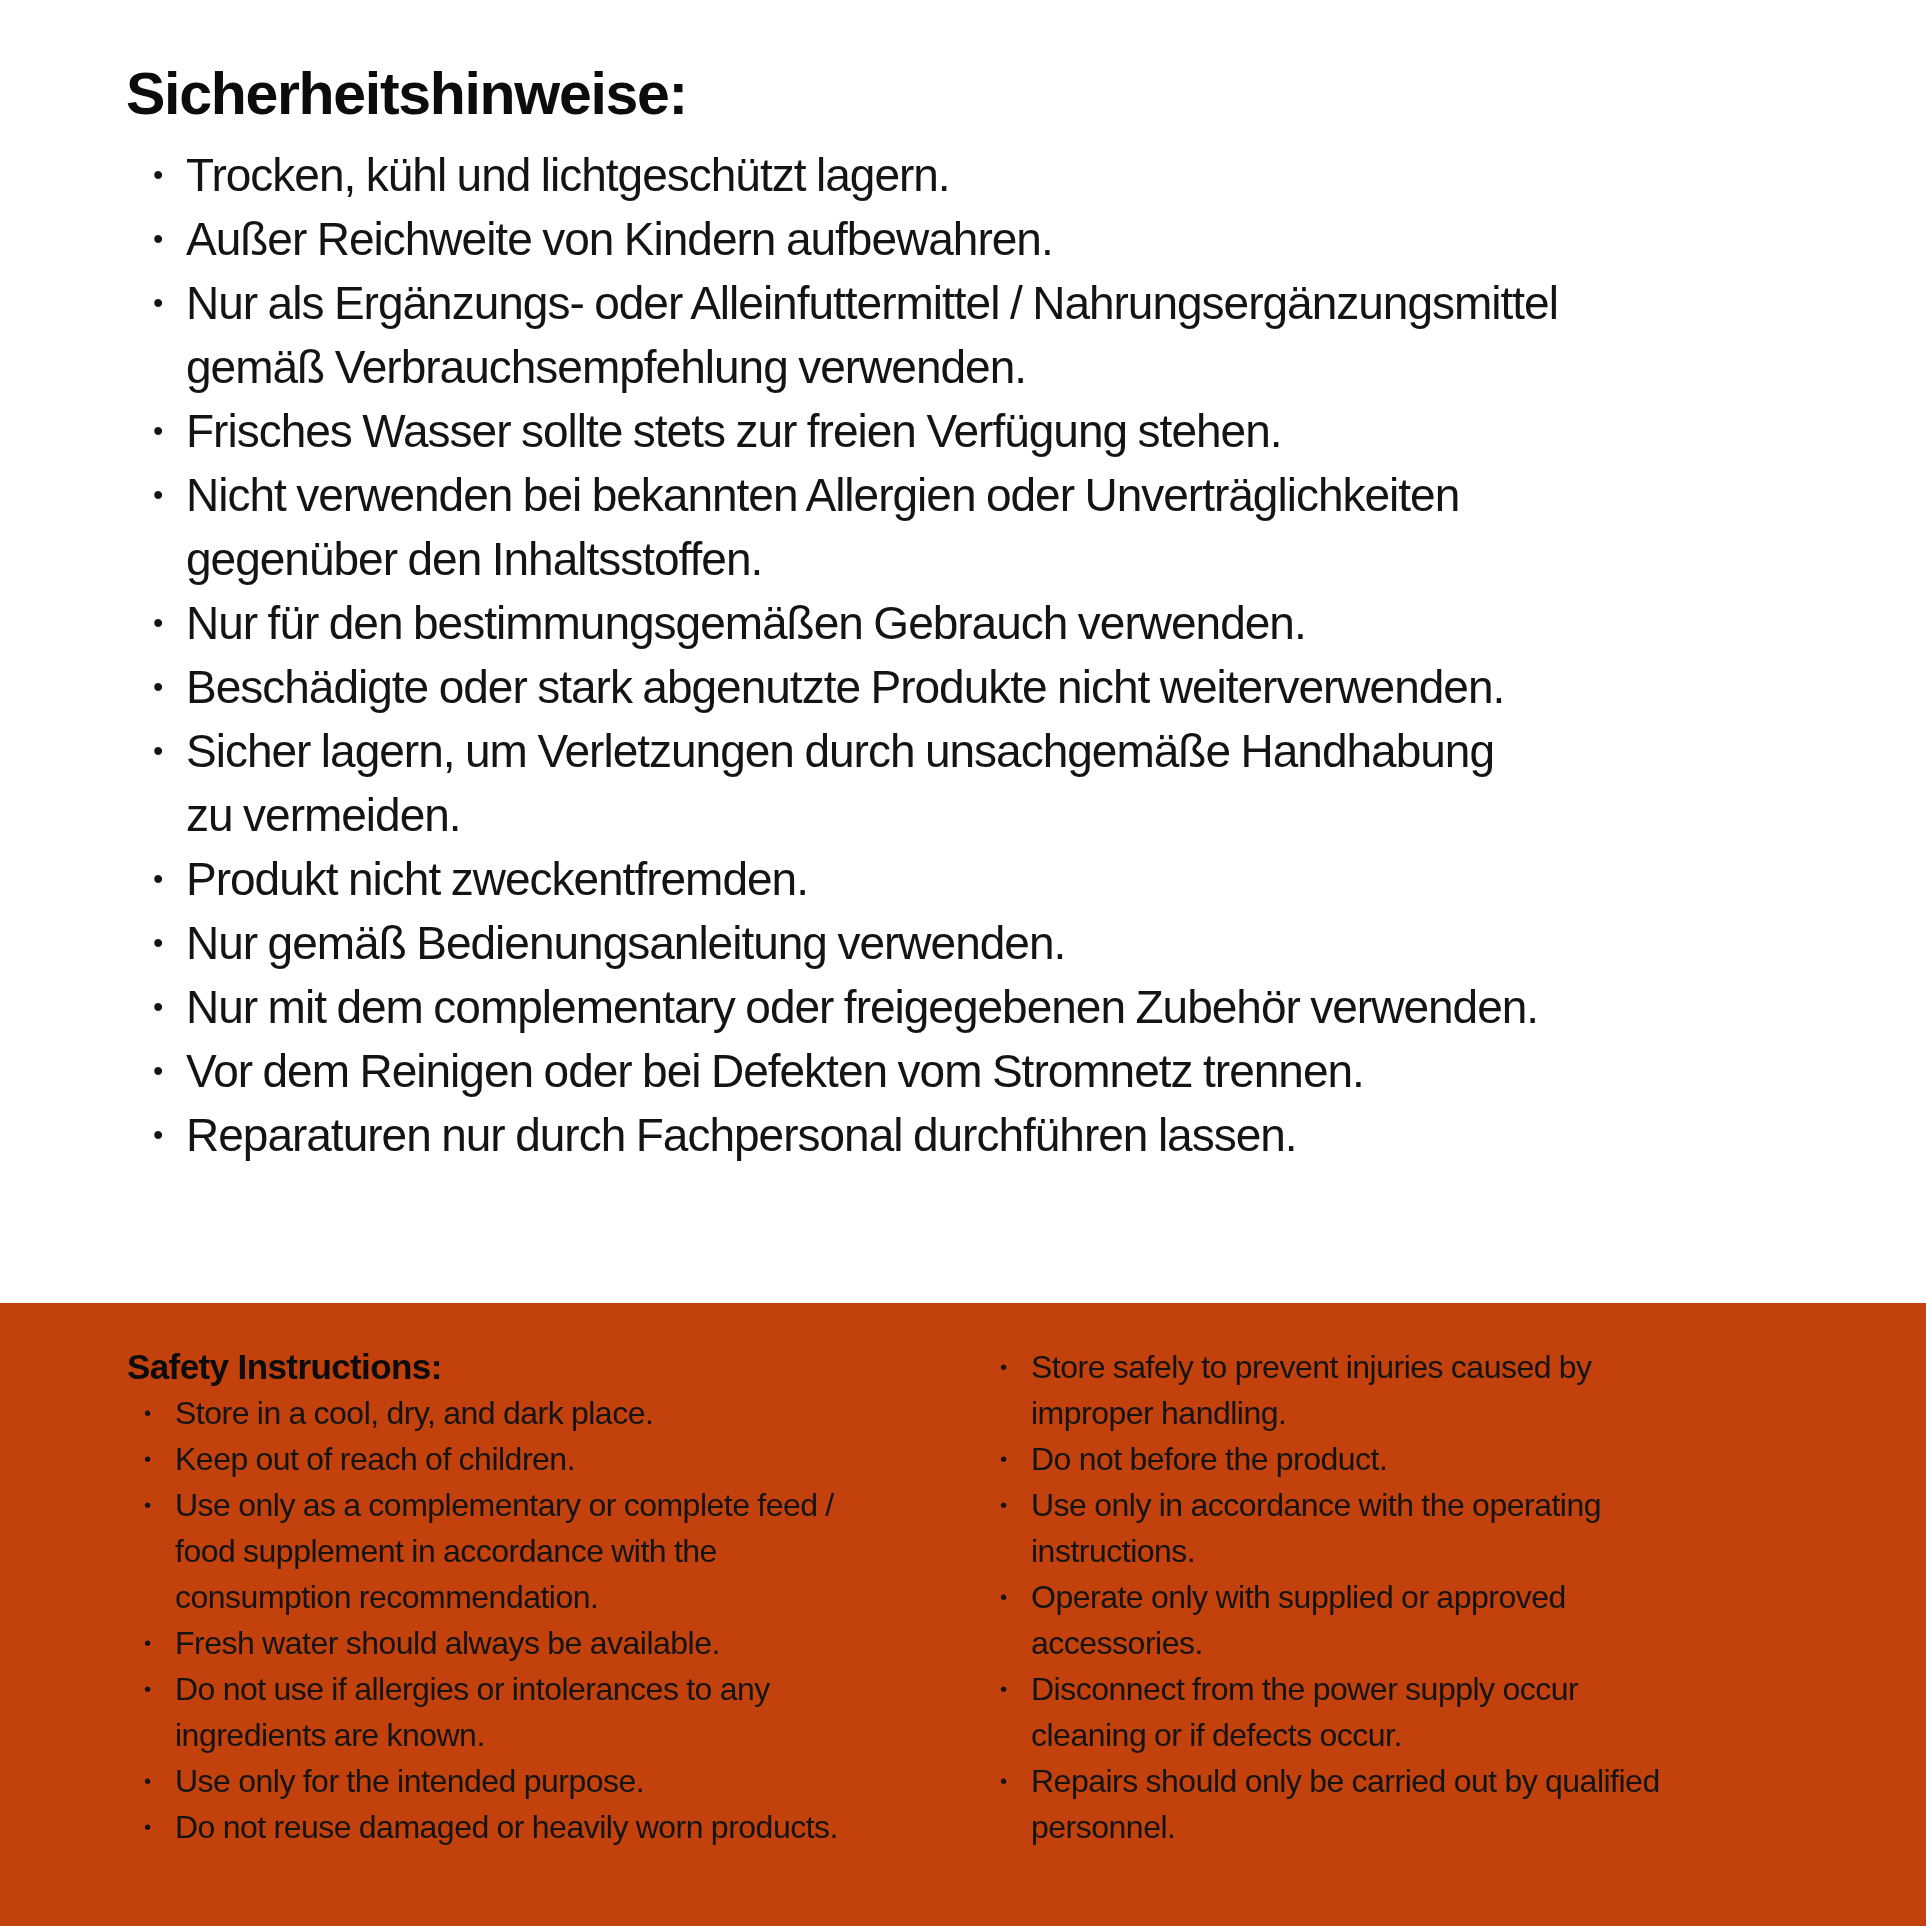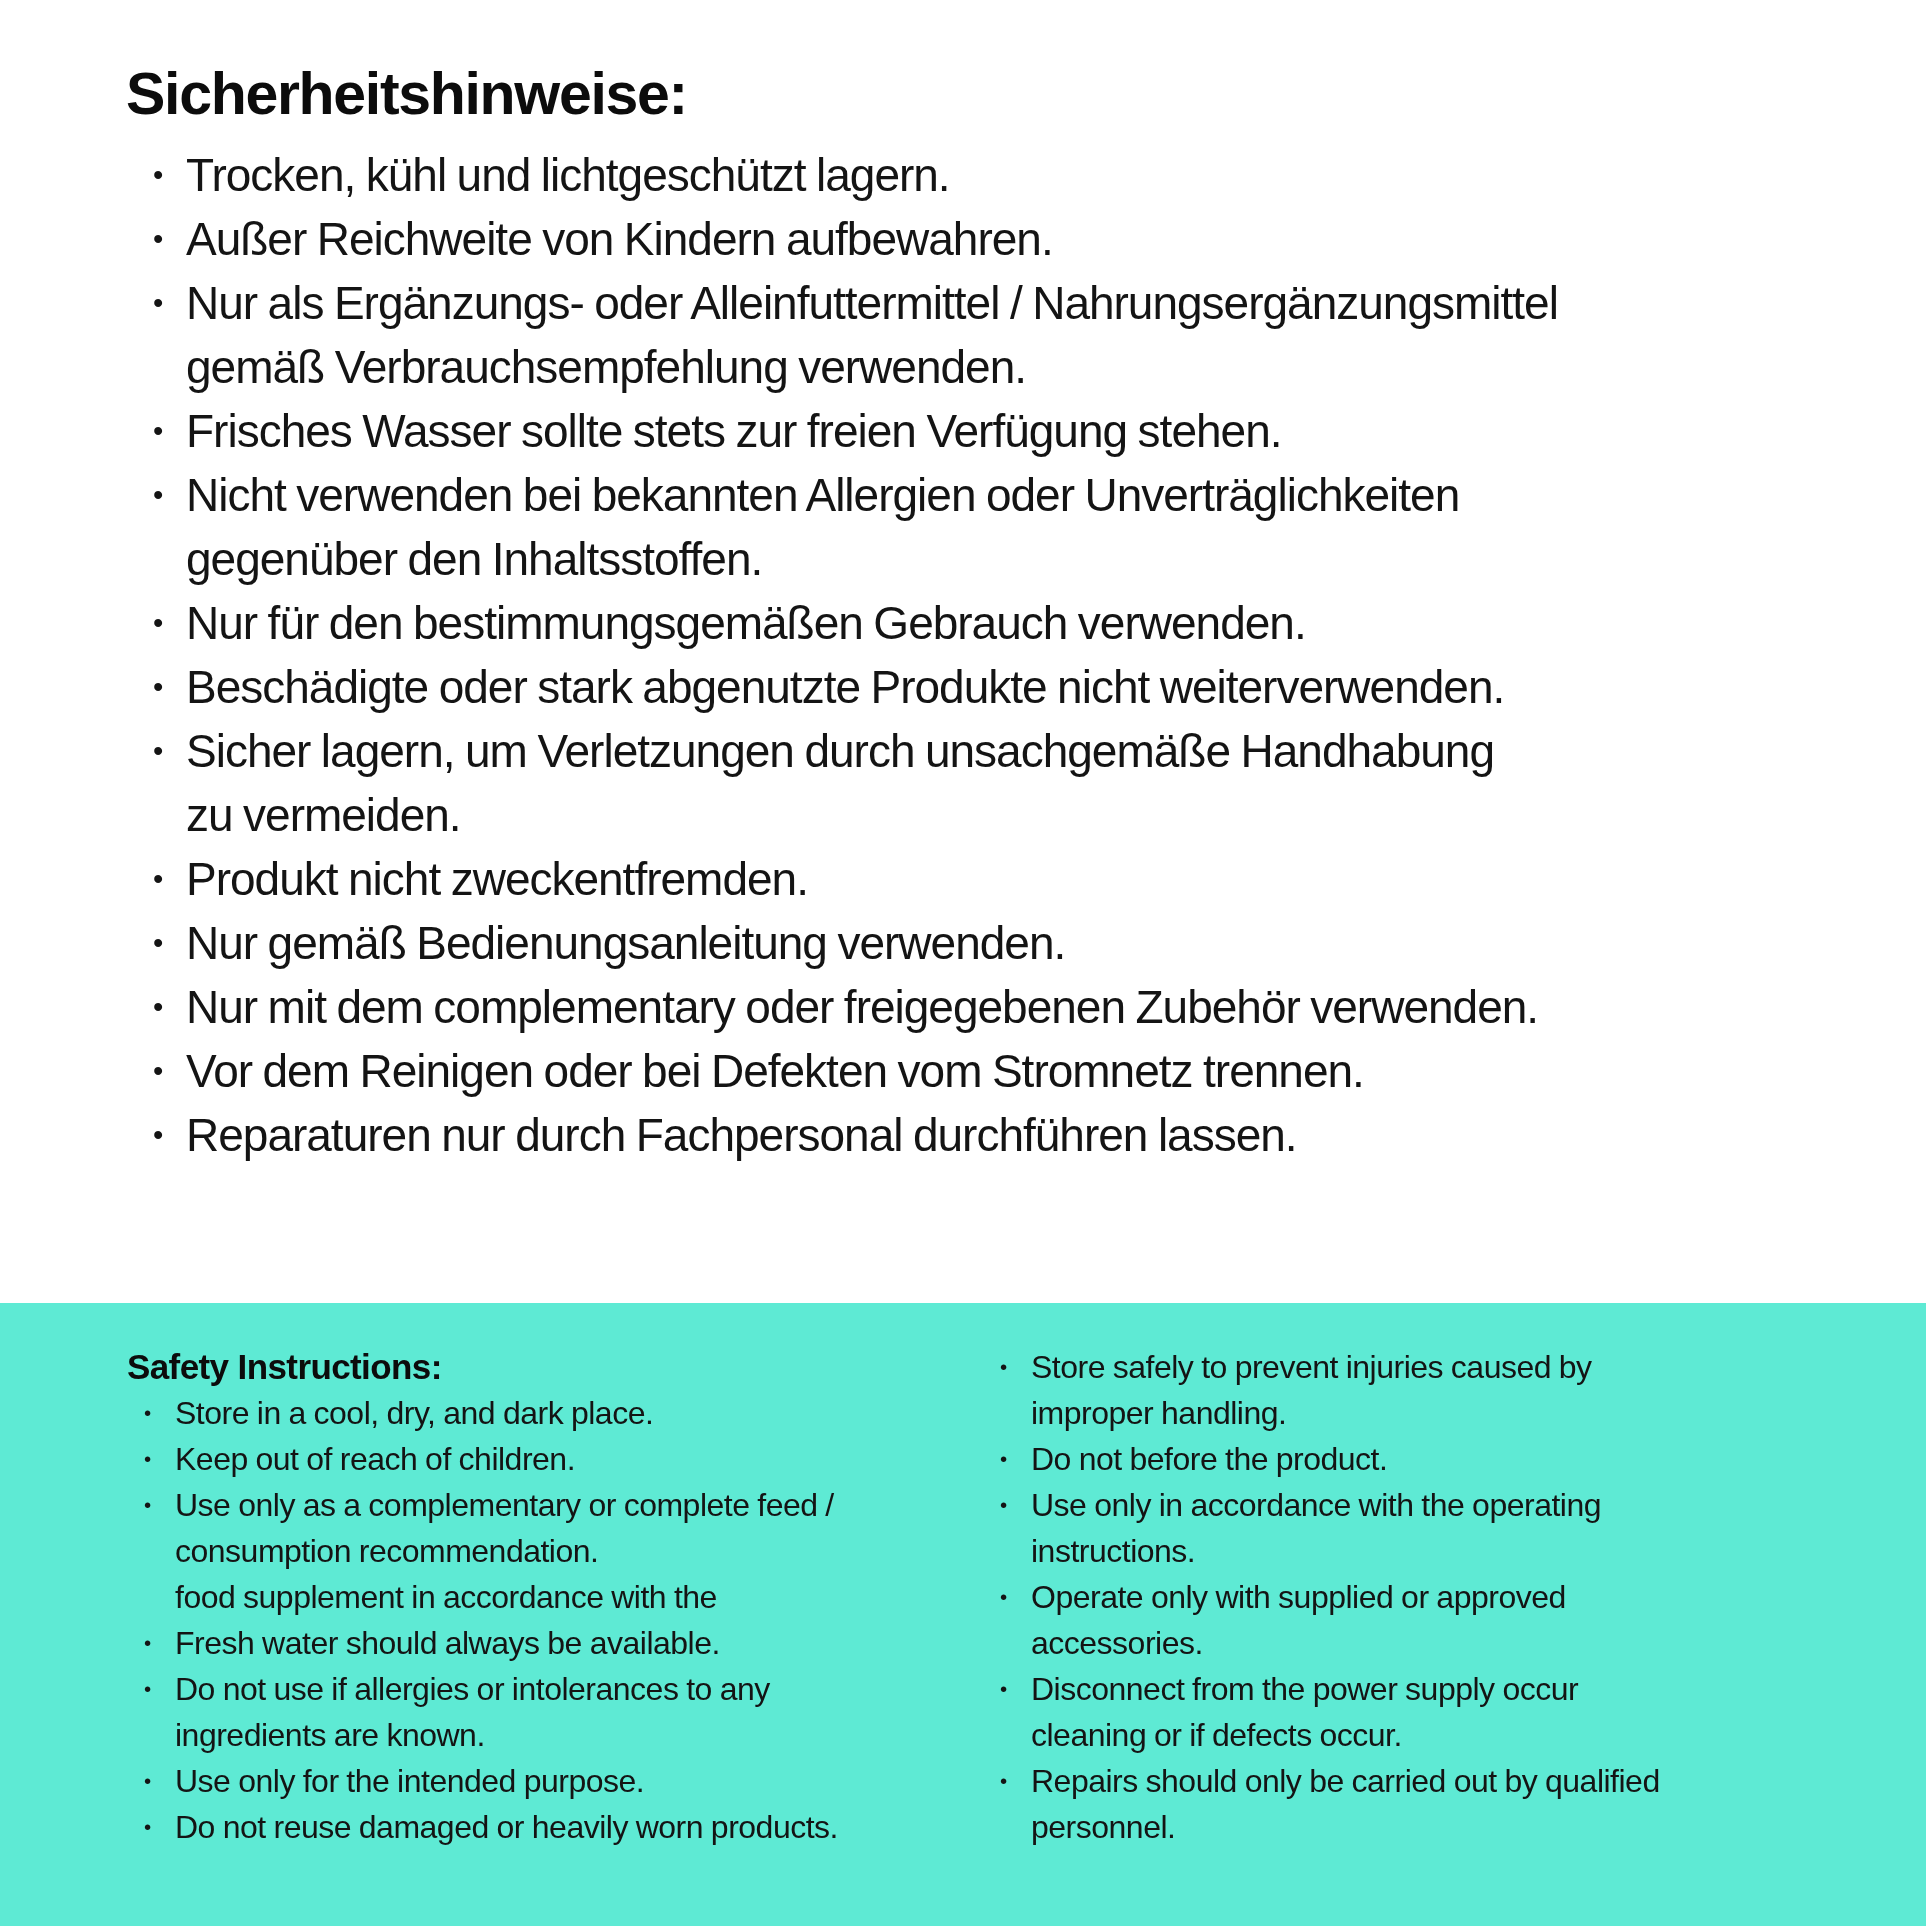--- a/index.html
+++ b/index.html
@@ -25,21 +25,21 @@
   }
   .de-list .line{height:64px;display:flex;align-items:center;}
   .de-list .bullet{
     width:37px;flex:0 0 37px;font-size:29.5px;line-height:1;
     display:flex;align-items:center;padding-left:3.9px;box-sizing:border-box;
   }
 
   
   .en-panel{
     position:absolute;left:0;top:1303px;width:1926px;height:623px;
-    background:#5eead4;
+    background:#c2410c;
   }
   .en-heading{
     position:absolute;left:127px;top:41px;
     font-size:35px;font-weight:700;line-height:46px;
     letter-spacing:-0.6px;margin:0;color:#0c0c0c;
   }
   .en-list{
     position:absolute;
     font-size:32px;letter-spacing:-0.5px;word-spacing:-0.6px;color:#141414;
   }
@@ -170,25 +170,25 @@
             <span class="txt">Keep out of reach of children.</span>
           </div>
         </div>
         <div class="item">
           <div class="line">
             <span class="bullet">•</span>
             <span class="txt">Use only as a complementary or complete feed /</span>
           </div>
           <div class="line">
             <span class="bullet empty"></span>
+            <span class="txt">food supplement in accordance with the</span>
+          </div>
+          <div class="line">
+            <span class="bullet empty"></span>
             <span class="txt">consumption recommendation.</span>
-          </div>
-          <div class="line">
-            <span class="bullet empty"></span>
-            <span class="txt">food supplement in accordance with the</span>
           </div>
         </div>
         <div class="item">
           <div class="line">
             <span class="bullet">•</span>
             <span class="txt">Fresh water should always be available.</span>
           </div>
         </div>
         <div class="item">
           <div class="line">

